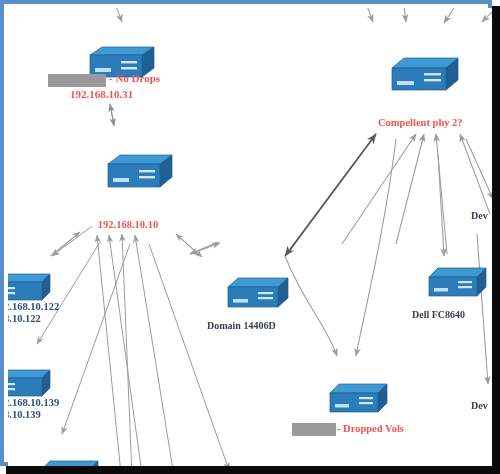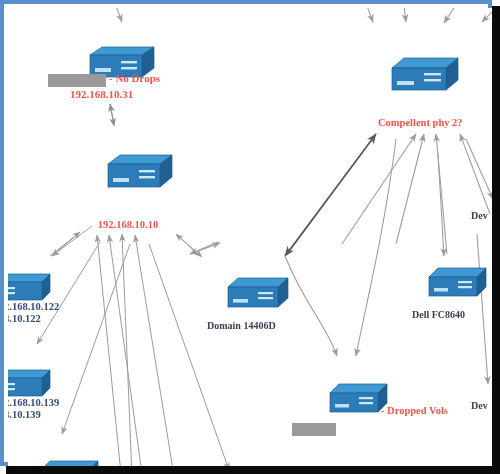--- a/index.html
+++ b/index.html
@@ -177,21 +177,21 @@
           <svg width="72" height="38" viewBox="0 0 72 38">
             <polygon points="13,11 61,11 70,2 22,2" fill="#3f9ad4" stroke="#1f5f92" stroke-width="0.7"></polygon>
             <polygon points="61,11 70,2 70,21 61,30" fill="#1f5f92" stroke="#1f5f92" stroke-width="0.7"></polygon>
             <rect x="13" y="11" width="48" height="19" fill="#2b7cb8" stroke="#1f5f92" stroke-width="0.7"></rect>
             <rect x="18" y="22" width="14" height="3.5" fill="#bfe0f5"></rect>
             <rect x="42" y="15" width="14" height="2.2" fill="#cfe8f8"></rect>
             <rect x="42" y="20" width="14" height="2.2" fill="#cfe8f8"></rect>
           </svg>
         </div>
         <div class="graybox" style="left:288px;top:419px;width:44px;height:13px;"></div>
-        <div class="lbl red" style="left:333px;top:401px;font-size:10.5px;padding-left:44px;">- Dropped Vols</div>
+        <div class="lbl red" style="left:333px;top:419px;font-size:10.5px;">- Dropped Vols</div>
 
         <div class="dev" style="left:-18px;top:268px;">
           <svg width="66" height="36" viewBox="0 0 66 36">
             <polygon points="8,10 56,10 64,2 16,2" fill="#3f9ad4" stroke="#1f5f92" stroke-width="0.7"></polygon>
             <polygon points="56,10 64,2 64,20 56,28" fill="#1f5f92" stroke="#1f5f92" stroke-width="0.7"></polygon>
             <rect x="8" y="10" width="48" height="18" fill="#2b7cb8" stroke="#1f5f92" stroke-width="0.7"></rect>
             <rect x="13" y="15" width="16" height="2.2" fill="#cfe8f8"></rect>
             <rect x="13" y="20" width="16" height="2.2" fill="#cfe8f8"></rect>
           </svg>
         </div>

